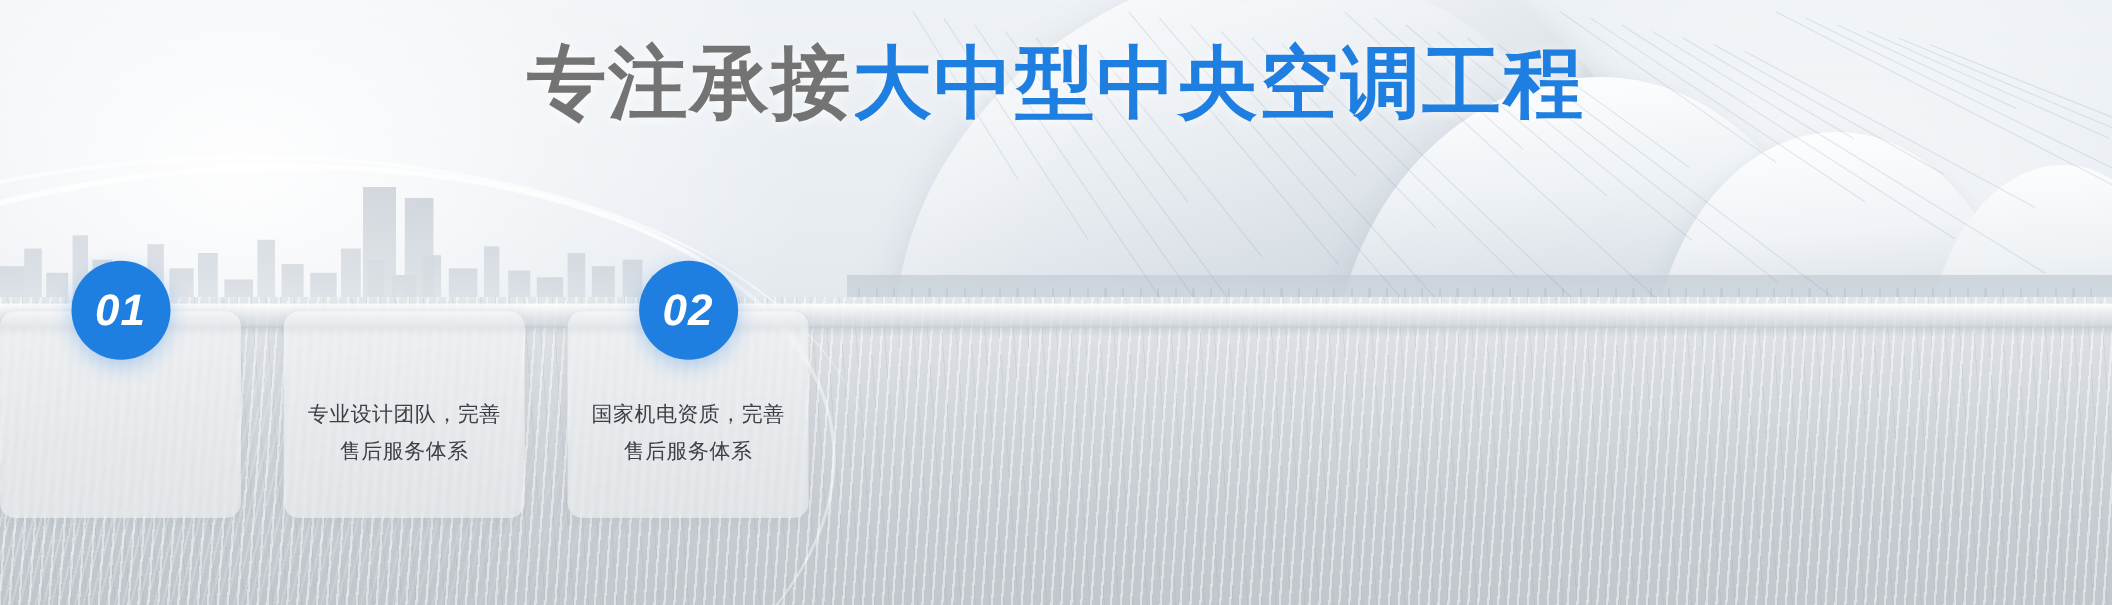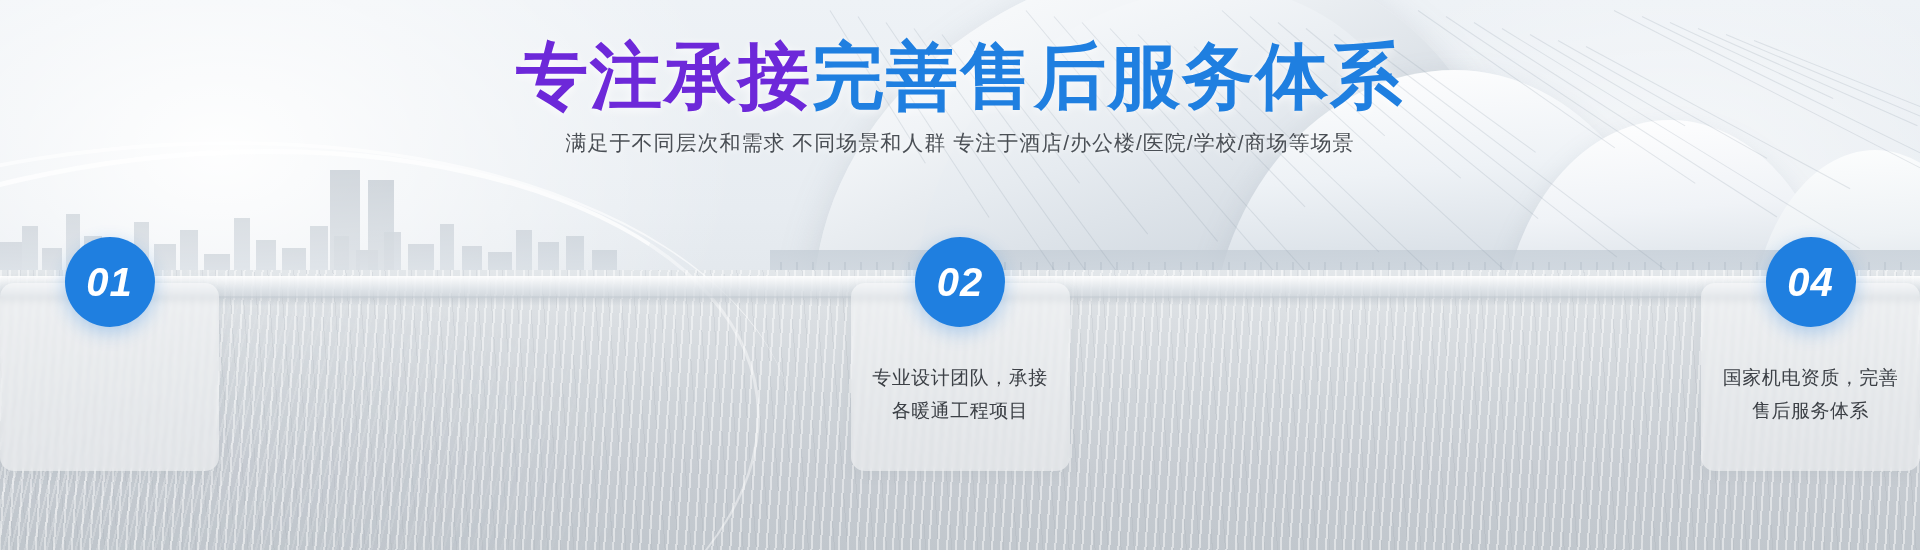--- a/index.html
+++ b/index.html
@@ -132,33 +132,33 @@
     mask-image:radial-gradient(ellipse at 0% 70%,#000 0%,transparent 78%);
     -webkit-mask-image:radial-gradient(ellipse at 0% 70%,#000 0%,transparent 78%);
   }
 
   
   .headline{
     position:absolute;left:0;top:38px;width:1920px;text-align:center;
     font-size:72px;line-height:76px;font-weight:bold;letter-spacing:2px;
     white-space:nowrap;
   }
-  .headline .dark{color:#6d28d9;text-shadow:0 2px 10px rgba(255,255,255,.85);}
+  .headline .dark{color:#737373;text-shadow:0 2px 10px rgba(255,255,255,.85);}
   .headline .blue{color:#1f7fe0;text-shadow:0 2px 10px rgba(255,255,255,.7);}
 
   .subhead{
     position:absolute;left:0;top:128px;width:1920px;text-align:center;
     font-size:21px;line-height:30px;color:#4a4f55;letter-spacing:1px;
     white-space:nowrap;text-shadow:0 1px 6px rgba(255,255,255,.9);
   }
 
   
   .cards{
     position:absolute;left:0;top:228px;width:1920px;height:220px;
-    display:flex;justify-content:space-between;gap:39px;
+    display:flex;justify-content:flex-start;gap:39px;
   }
   .card{
     position:relative;width:219px;height:188px;margin-top:55px;
     background:rgba(255,255,255,.42);
     border-radius:14px;
     backdrop-filter:blur(2px);
     box-shadow:0 2px 14px rgba(120,134,148,.10);
   }
   .badge{
     position:absolute;left:50%;top:-46px;transform:translateX(-50%);
@@ -262,36 +262,34 @@
   <div class="road">
     <div class="roadblur"></div>
     <div class="roadcurve"></div>
     <div class="roadcurve2"></div>
     <div class="streaks"></div>
   </div>
   <div class="guardshadow"></div>
   <div class="guard"></div>
 
   <div class="headline">
-    <span class="dark">专注承接</span><span class="blue">完善售后服务体系</span>
-  </div>
-
-  <div class="subhead">满足于不同层次和需求  不同场景和人群  专注于酒店/办公楼/医院/学校/商场等场景</div>
+    <span class="dark">专注承接</span><span class="blue">大中型中央空调工程</span>
+  </div>
+
 
   <div class="cards">
 
     <div class="card">
       <div class="badge">01</div>
     </div>
 
     <div class="card">
+      <div class="ctext">专业设计团队，完善售后服务体系</div>
+    </div>
+
+    <div class="card">
       <div class="badge">02</div>
-      <div class="ctext">专业设计团队，承接各暖通工程项目</div>
-    </div>
-
-    <div class="card">
-      <div class="badge">04</div>
       <div class="ctext">国家机电资质，完善售后服务体系</div>
     </div>
 
 
   </div>
 </div>
 
 </body></html>

